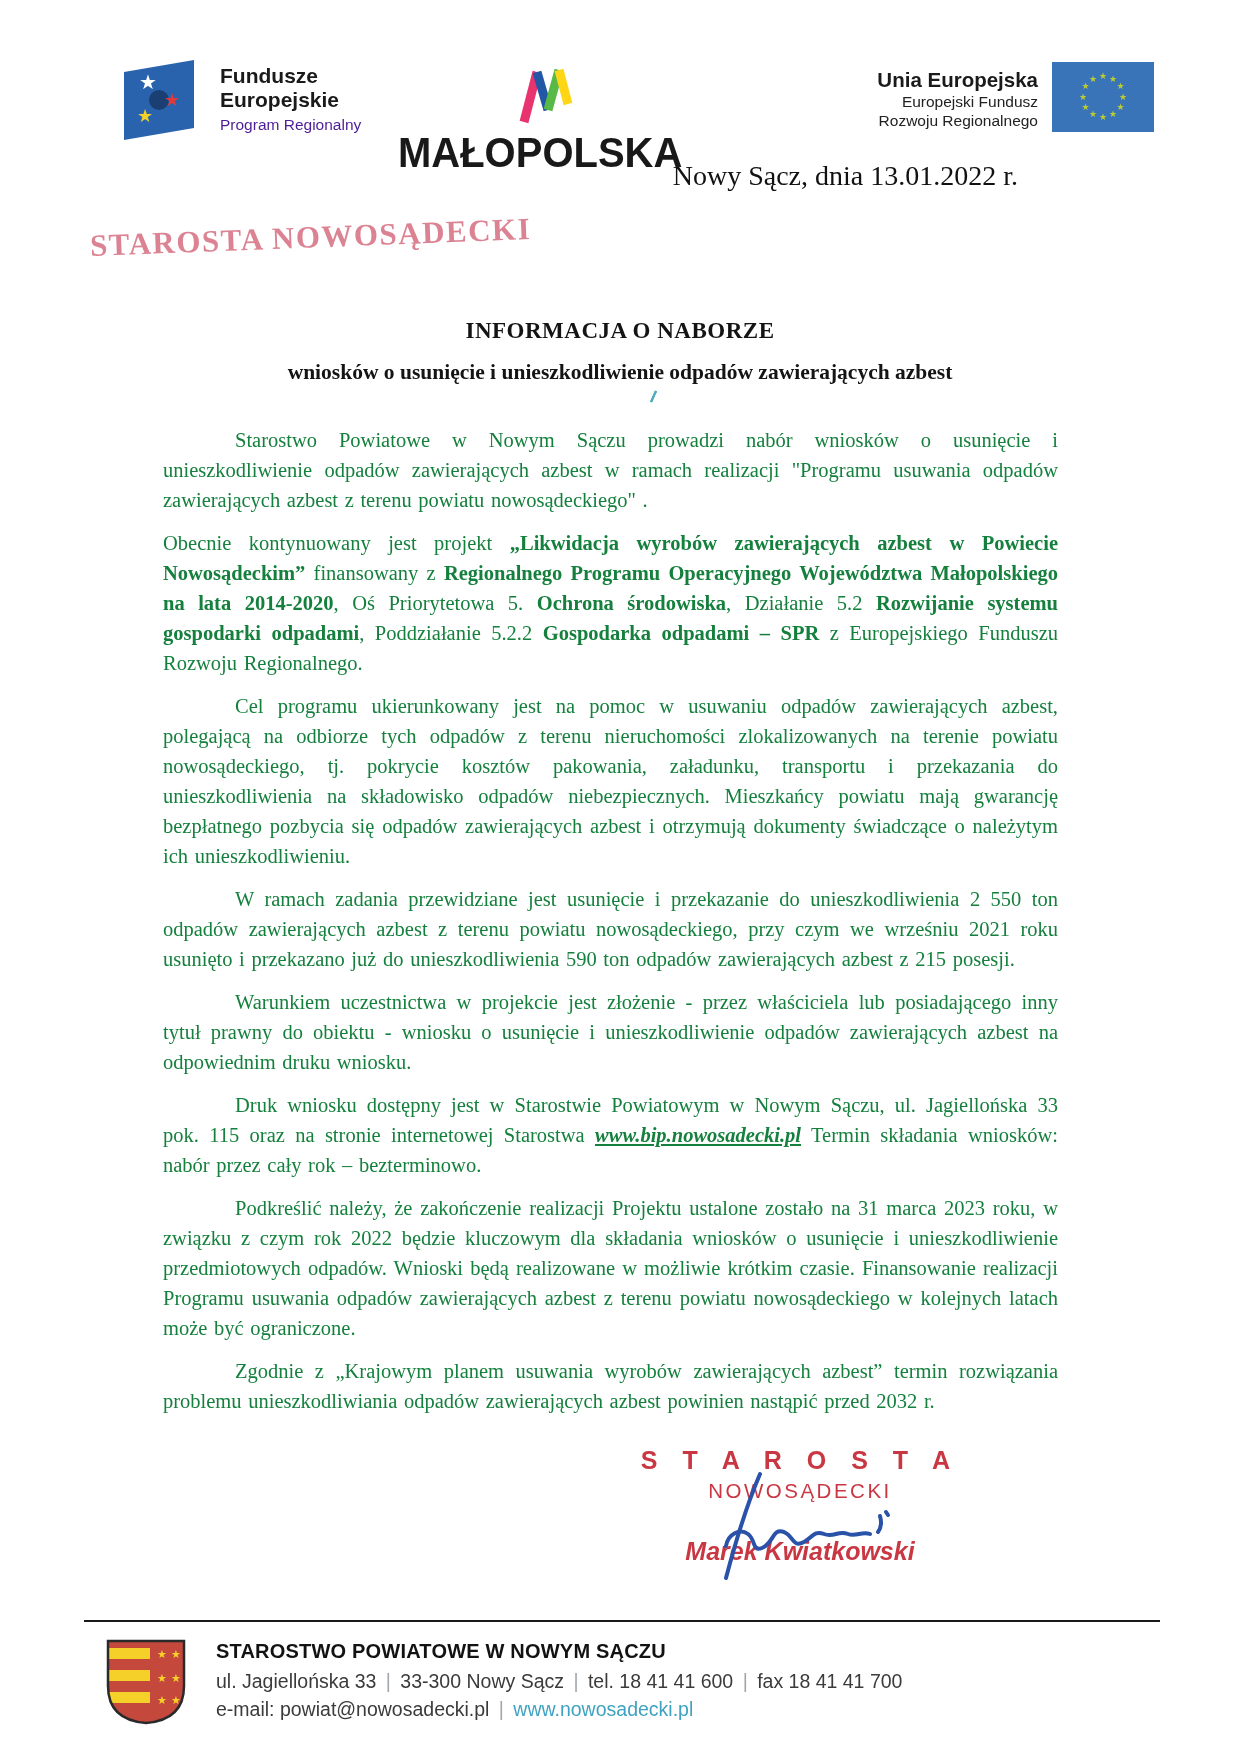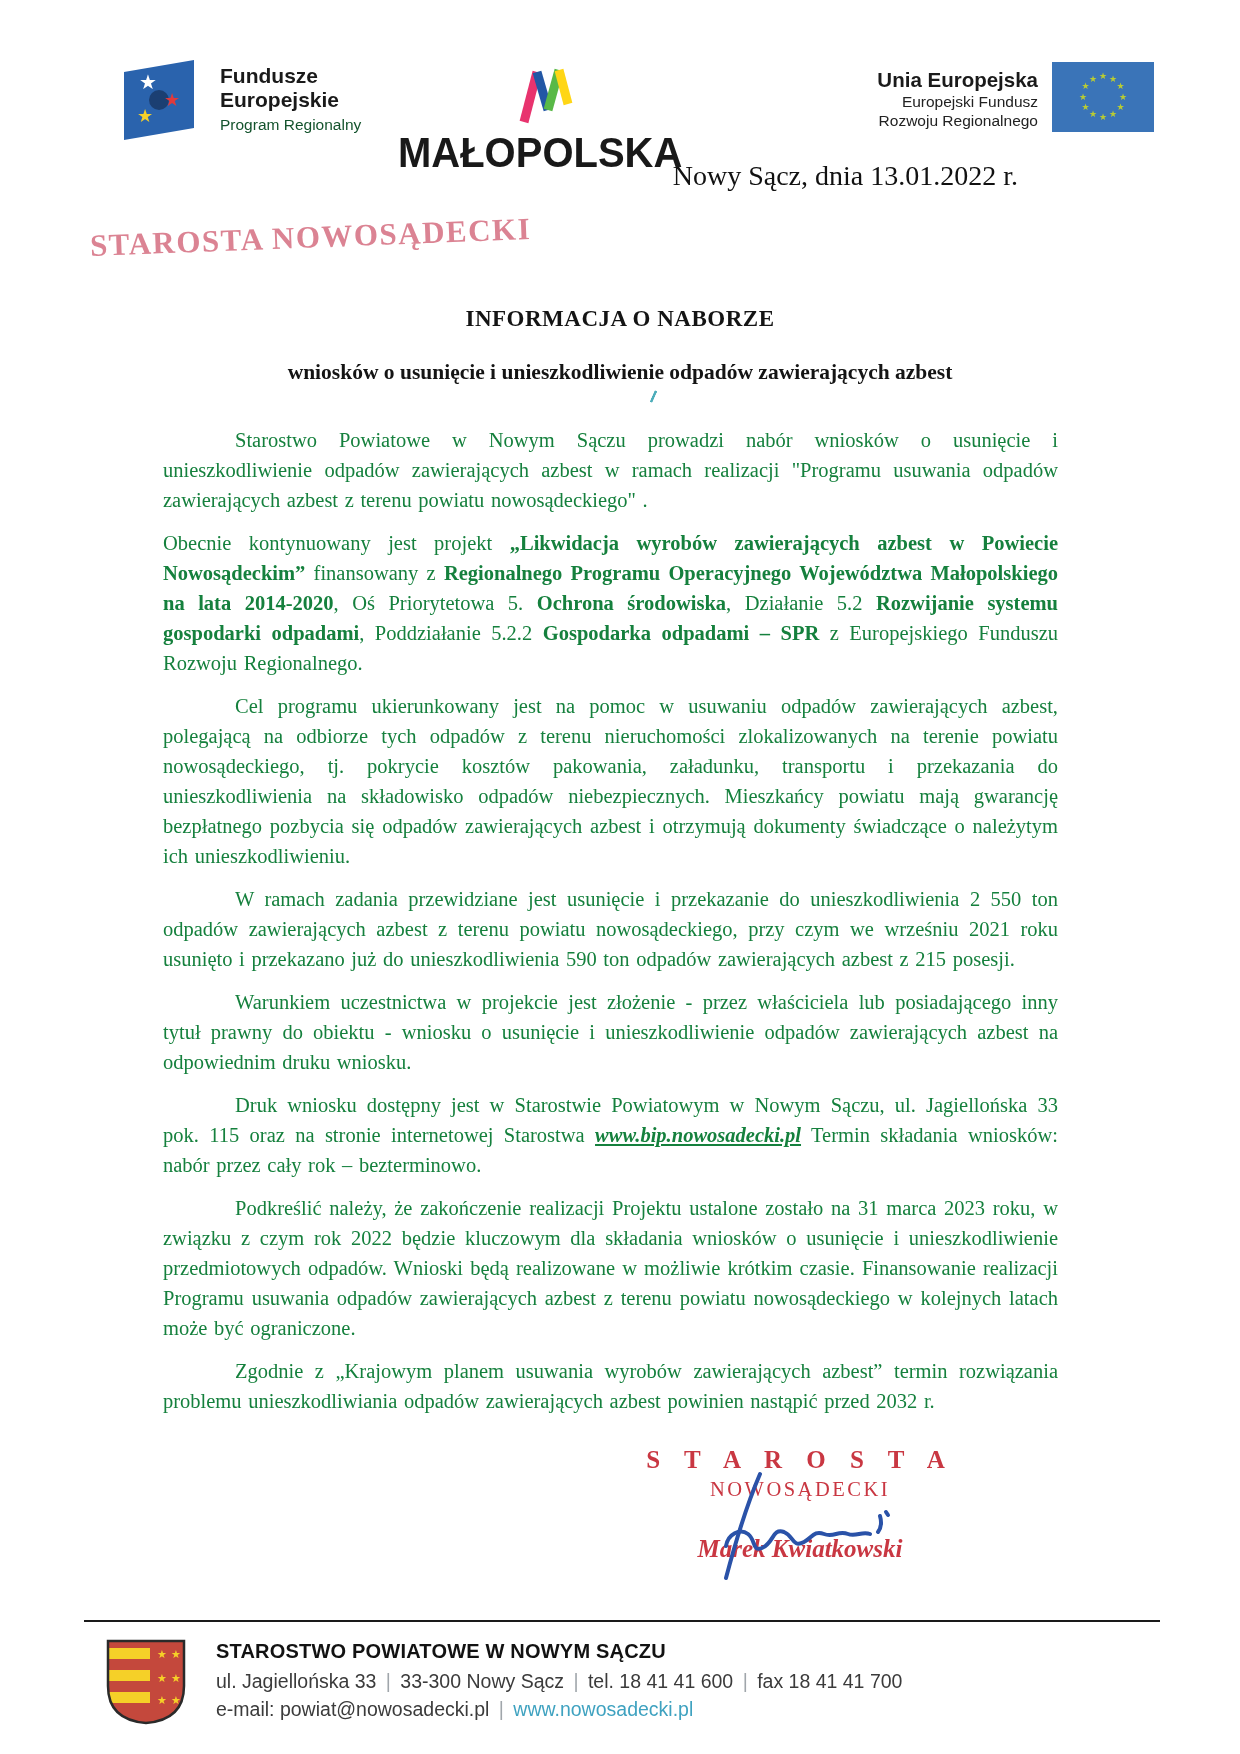--- a/index.html
+++ b/index.html
@@ -21,61 +21,61 @@
     background:#ffffff;
     font-family:"Liberation Serif", serif;
     color:#1c1c1c;
     overflow:hidden;
   }
   
   .logo-row{position:absolute;left:0;top:0;width:1240px;height:160px;}
   .fundusze{position:absolute;left:110px;top:56px;display:flex;align-items:flex-start;}
   .fundusze .txt{margin-left:12px;margin-top:8px;font-family:"Liberation Sans",sans-serif;}
   .fundusze .l12{font-size:21px;font-weight:700;line-height:1.12;color:#1a1a1a;}
-  .fundusze .l3{font-size:15.5px;margin-top:5px;color:#14532d;}
+  .fundusze .l3{font-size:15.5px;margin-top:5px;color:#4c1d95;}
   .malopolska{position:absolute;left:388px;top:64px;display:flex;align-items:center;flex-direction:column;}
   .malopolska .word{
     font-family:"Liberation Sans",sans-serif;font-weight:700;font-size:43px;color:#191919;
     margin-left:10px;transform:scaleX(.93);transform-origin:left center;letter-spacing:0px;
   }
   .eu{position:absolute;left:838px;top:62px;display:flex;align-items:flex-start;}
   .eu .txt{width:200px;text-align:right;font-family:"Liberation Sans",sans-serif;margin-top:6px;}
   .eu .l1{font-size:20.5px;font-weight:700;color:#1a1a1a;line-height:1.15;}
   .eu .l23{font-size:15.5px;color:#222;line-height:1.25;}
   .eu svg{margin-left:14px;}
   
   .date-line{position:absolute;top:160px;right:222px;font-size:28px;color:#111;}
   .stamp{
     position:absolute;left:90px;top:228px;
     font-size:31px;font-weight:700;letter-spacing:1.5px;
     color:var(--stamp_red);opacity:.82;
     transform:rotate(-2.2deg);transform-origin:left center;
     white-space:nowrap;
   }
   
-  .title{position:absolute;left:0;top:306px;width:1240px;text-align:center;
+  .title{position:absolute;left:0;top:318px;width:1240px;text-align:center;
     font-size:23px;font-weight:700;letter-spacing:.5px;color:#141414;}
   .subtitle{position:absolute;left:0;top:360px;width:1240px;text-align:center;
     font-size:21.5px;font-weight:700;color:#141414;}
   .pen-mark{position:absolute;left:652px;top:390px;width:0;height:13px;
     border-left:3px solid var(--pen_teal);transform:rotate(24deg);border-radius:2px;opacity:.85;}
   
   .body-text{position:absolute;left:163px;top:418px;width:895px;}
   .para{
     margin:7px 0 13px 0;text-align:justify;
     font-size:20.5px;line-height:30px;color:#15803d;word-spacing:1.5px;
   }
   .para.indent{text-indent:72px;}
   .para .b{font-weight:700;}
   .para .i{font-style:italic;}
   .para .u{text-decoration:underline;}
   .para .link{font-weight:700;font-family:Liberation Serif, serif;}
   
   .signature{position:absolute;left:630px;top:1446px;width:340px;text-align:center;
-    font-family:Liberation Serif, serif;}
+    font-family:Liberation Sans, sans-serif;}
   .sig-title{font-size:25px;font-weight:700;letter-spacing:9px;color:var(--signature_red);}
   .sig-sub{font-size:20.5px;letter-spacing:2.5px;color:var(--signature_red);margin-top:4px;}
   .sig-name{font-size:25px;font-weight:700;font-style:italic;color:var(--signature_red);margin-top:34px;}
   .sig-ink{position:absolute;left:34px;top:22px;pointer-events:none;}
   
   .footer-rule{position:absolute;left:84px;top:1620px;width:1076px;border-top:2px solid #1a1a1a;}
   .coa{position:absolute;left:102px;top:1636px;}
   .footer-text{position:absolute;left:216px;top:1640px;font-family:"Liberation Sans",sans-serif;}
   .footer-org{font-size:20px;font-weight:700;color:#121212;letter-spacing:.2px;}
   .footer-addr{font-size:19.5px;color:#3b3b3b;margin-top:7px;}

